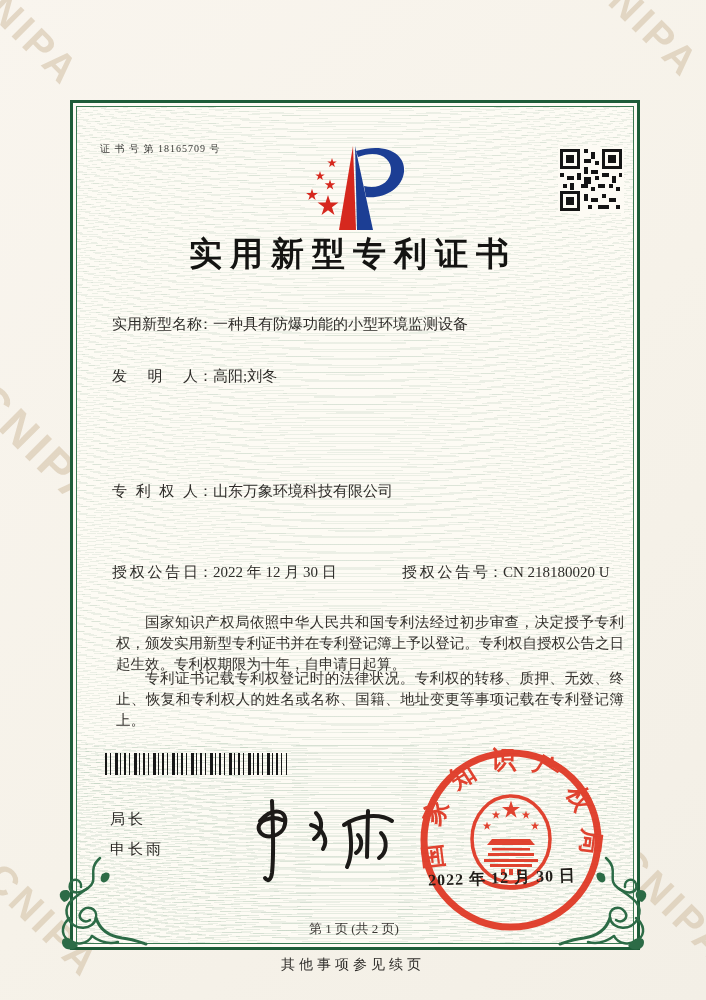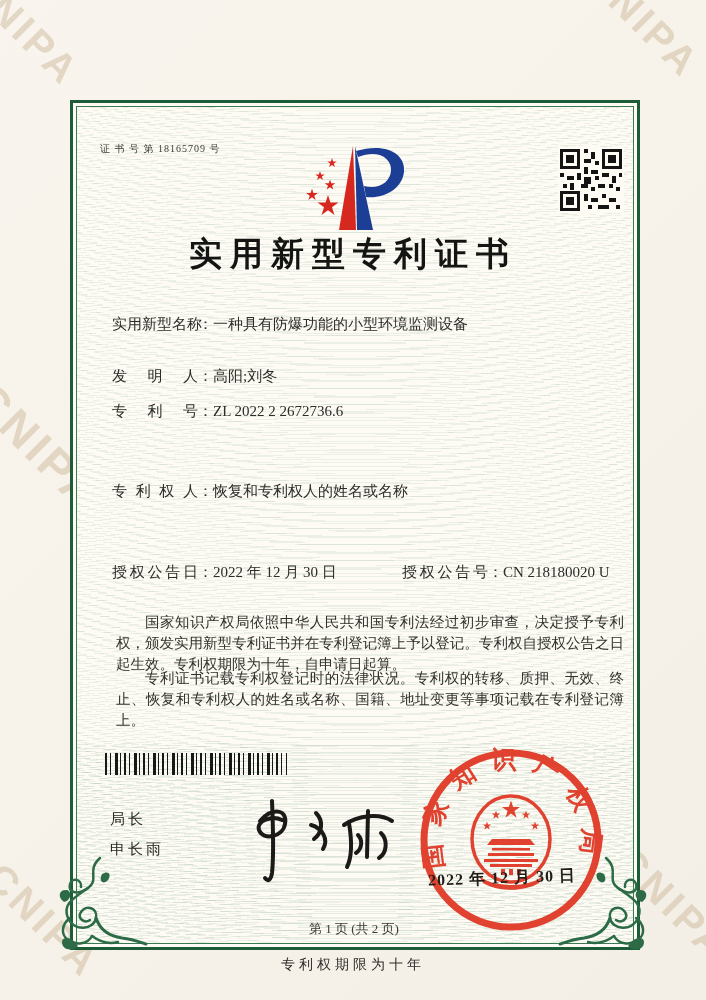--- a/index.html
+++ b/index.html
@@ -132,25 +132,22 @@
   </div>
 
   <div class="abs title">实用新型专利证书</div>
 
   <div class="abs field" style="top:315px;">
     <span class="flabel">实用新型名称</span><span>：</span><span class="fval">一种具有防爆功能的小型环境监测设备</span>
   </div>
   <div class="abs field" style="top:367px;">
     <span class="flabel">发明人</span><span>：</span><span class="fval">高阳;刘冬</span>
   </div>
-  <div class="abs field" style="top:402px;">
-    <span class="flabel">专利号</span><span>：</span><span class="fval">ZL 2022 2 2672736.6</span>
-  </div>
   <div class="abs field" style="top:482px;">
-    <span class="flabel">专利权人</span><span>：</span><span class="fval">恢复和专利权人的姓名或名称</span>
+    <span class="flabel">专利权人</span><span>：</span><span class="fval">山东万象环境科技有限公司</span>
   </div>
   <div class="abs field" style="top:563px;">
     <span><span class="flabel">授权公告日</span><span>：</span><span class="fval">2022 年 12 月 30 日</span></span>
     <span class="abs" style="left:290px;top:0;"><span class="flabel">授权公告号</span><span>：</span><span class="fval">CN 218180020 U</span></span>
   </div>
 
   <p class="abs para" style="top:596px;">国家知识产权局依照中华人民共和国专利法经过初步审查，决定授予专利权，颁发实用新型专利证书并在专利登记簿上予以登记。专利权自授权公告之日起生效。专利权期限为十年，自申请日起算。</p>
   <p class="abs para" style="top:652px;">专利证书记载专利权登记时的法律状况。专利权的转移、质押、无效、终止、恢复和专利权人的姓名或名称、国籍、地址变更等事项记载在专利登记簿上。</p>
 
   <div class="abs barcode"></div>
@@ -223,15 +220,15 @@
       <path d="M22,62 C14,68 12,78 20,84 C28,90 40,88 44,80"></path>
       <path d="M44,80 C52,86 62,88 70,86"></path>
       <path d="M54,18 C60,14 64,18 60,24 C56,29 50,26 54,18 Z" fill="#2c6b46" stroke="none"></path>
       <path d="M16,46 C10,42 10,34 18,34 C24,34 24,44 16,46 Z" fill="#2c6b46" stroke="none"></path>
       <path d="M30,90 C24,96 14,94 14,86 C14,80 24,80 30,90 Z" fill="#2c6b46" stroke="none"></path>
     </svg>
   </div>
 
   <div class="abs pagefoot" style="left:72px;width:564px;">第 1 页 (共 2 页)</div>
 
-  <div class="abs note">专利权期限为十年</div>
+  <div class="abs note">其他事项参见续页</div>
 
 </div>
 
 </body></html>

